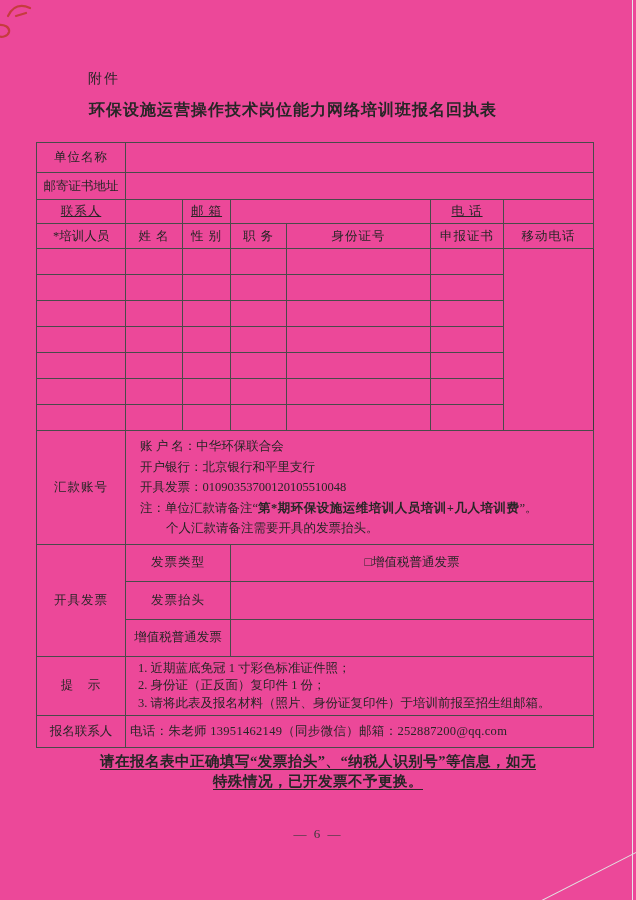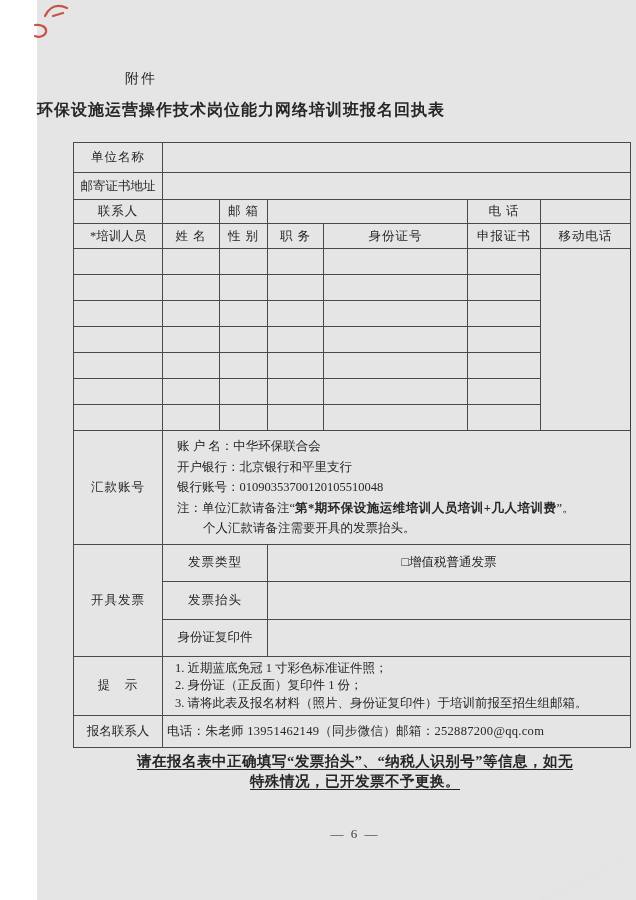--- a/index.html
+++ b/index.html
@@ -1,42 +1,42 @@
 <!DOCTYPE html>
 <html><head>
 <meta charset="utf-8">
 <style>
   html,body{margin:0;padding:0;}
   body{
     width:636px;height:900px;background:#ffffff;position:relative;overflow:hidden;
     font-family:"Liberation Serif","DejaVu Serif",serif;color:#262626;
   }
-  .page{position:absolute;inset:0;background:#e5e5e5;margin-left:37px;}
+  .page{position:absolute;inset:0;background:#ec4899;}
   
   .scan-edge-right{position:absolute;top:0;right:3px;width:1px;height:100%;background:#e6e6e6;}
   .scan-crease{position:absolute;right:-18px;bottom:18px;width:150px;height:1px;background:#e2e2e2;transform:rotate(-27deg);}
   .red-mark{position:absolute;color:#bf3a2f;opacity:.85;}
   .attachment{position:absolute;top:70px;left:88px;font-size:14px;letter-spacing:2px;}
   .title{
-    position:absolute;top:100px;left:0;width:586px;text-align:left;margin:0;
+    position:absolute;top:100px;left:0;width:586px;text-align:center;margin:0;
     font-size:16px;font-weight:bold;letter-spacing:1px;
   }
   table.form{
     position:absolute;top:142px;left:36px;width:557px;
     border-collapse:collapse;table-layout:fixed;
     font-size:12.5px;
   }
   table.form td{border:1px solid #4a4a4a;padding:0 4px;vertical-align:middle;background:transparent;}
   table.form{border:1.5px solid #3c3c3c;}
   td.lbl{text-align:center;letter-spacing:1px;}
   td.hdr{text-align:center;letter-spacing:1px;}
   td.center{text-align:center;font-family:Liberation Mono, monospace;}
   tr.r-unit{height:30px;padding-left:31px;}
   tr.r-addr{height:27px;font-family:Liberation Mono, monospace;}
-  tr.r-contact{height:24px;}
+  tr.r-contact{height:24px;text-decoration:underline;}
   tr.r-thead{height:25px;}
   tr.trainee-row{height:26px;}
   tr.r-remit{height:110px;}
   tr.r-inv{height:37px;}
   tr.r-inv2{height:38px;}
   tr.r-tips{height:58px;}
   tr.r-reg{height:32px;}
   .remit-block{padding:5px 6px 5px 10px;line-height:20.5px;}
   .remit-note2{padding-left:26px;}
   .remit-bold{font-weight:bold;letter-spacing:.5px;}
@@ -169,38 +169,38 @@
         </tr>
       </tbody>
 
     <tbody>
         <tr class="r-remit">
       <td class="lbl">汇款账号</td>
       <td colspan="6">
         <div class="remit-block">
           <div>账 户 名：中华环保联合会</div>
           <div>开户银行：北京银行和平里支行</div>
-          <div>银行账号：01090353700120105510048</div>
+          <div>开具发票：01090353700120105510048</div>
           <div><span>注：单位汇款请备注“</span><span class="remit-bold">第*期环保设施运维培训人员培训+几人培训费</span><span>”。</span></div>
           <div class="remit-note2">个人汇款请备注需要开具的发票抬头。</div>
         </div>
       </td>
     </tr>
 
     <tr class="r-inv">
       <td class="lbl" rowspan="3">开具发票</td>
       <td colspan="2" class="lbl">发票类型</td>
       <td colspan="4" class="center">□增值税普通发票</td>
     </tr>
     <tr class="r-inv2">
       <td colspan="2" class="lbl">发票抬头</td>
       <td colspan="4"></td>
     </tr>
     <tr class="r-inv">
-      <td colspan="2" class="lbl" style="letter-spacing:0">身份证复印件</td>
+      <td colspan="2" class="lbl" style="letter-spacing:0">增值税普通发票</td>
       <td colspan="4"></td>
     </tr>
 
     <tr class="r-tips">
       <td class="lbl">提　示</td>
       <td colspan="6">
         <div class="tips-block">
           <div>1. 近期蓝底免冠 1 寸彩色标准证件照；</div>
           <div>2. 身份证（正反面）复印件 1 份；</div>
           <div>3. 请将此表及报名材料（照片、身份证复印件）于培训前报至招生组邮箱。</div>

